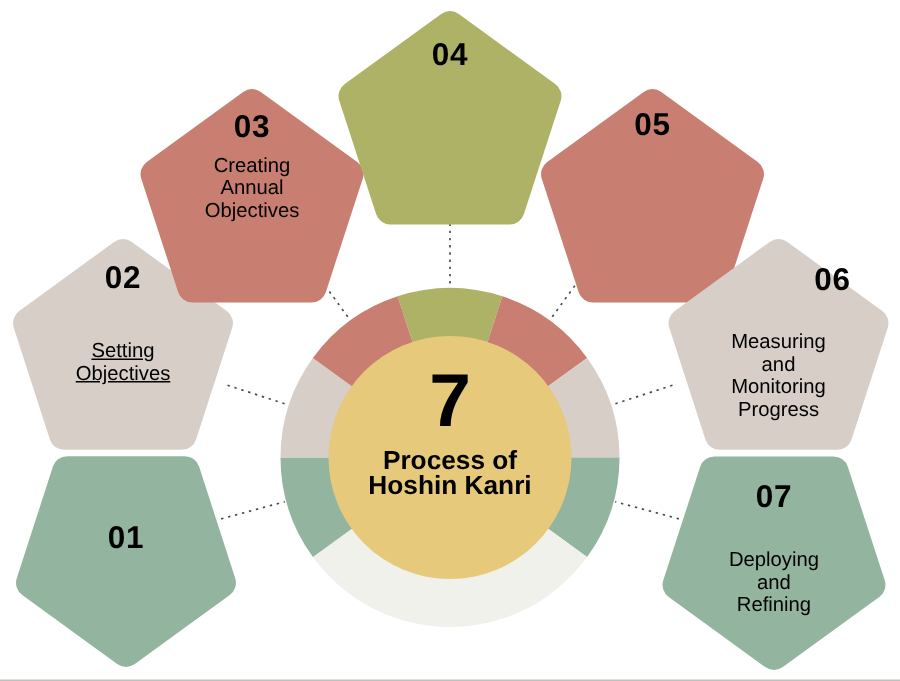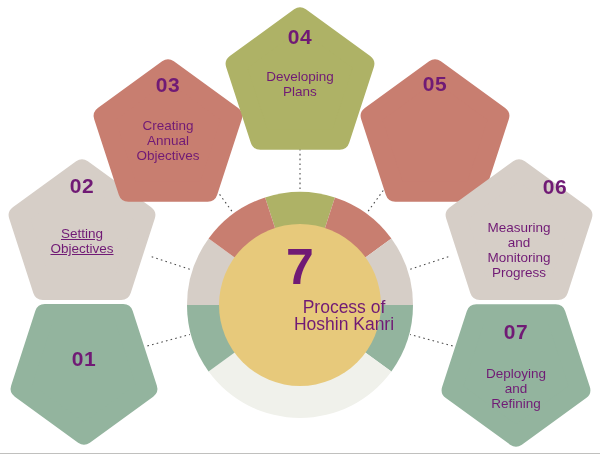--- a/index.html
+++ b/index.html
@@ -10,32 +10,32 @@
     overflow:hidden;
     font-family:"Liberation Sans", sans-serif;
     border-bottom:1px solid #c0c0be;
     box-sizing:border-box;
   }
   .stage svg{position:absolute;left:0;top:0;}
   .txt{
     position:absolute;
     transform:translate(-50%,-50%);
     text-align:center;
-    color:#701a75;
+    color:#000000;
     white-space:pre-line;
     pointer-events:none;
   }
   .num{font-size:21px;font-weight:700;letter-spacing:.5px;}
   .lbl{font-size:13.5px;line-height:15px;font-weight:400;}
   .count{font-size:50px;font-weight:700;}
-  .ctitle{font-size:17.5px;font-weight:400;line-height:16.5px;margin-left:44px;}
+  .ctitle{font-size:17.5px;font-weight:700;line-height:16.5px;}
   
   .n1{left:84px;top:331px;margin-top:28px;}  .l1{left:84px;top:370px;}
   .n2{left:82px;top:186px;text-align:center;}  .l2{left:82px;top:241px;text-decoration:underline;}
-  .n3{left:168px;top:85px;}  .l3{left:168px;top:140px;}
+  .n3{left:168px;top:85px;}  .l3{left:168px;top:125px;}
   .n4{left:300px;top:37px;}  .l4{left:300px;top:84px;}
   .n5{left:435px;top:84px;}  .l5{left:435px;top:124px;}
   .n6{left:519px;top:187px;margin-left:36px;} .l6{left:519px;top:250px;}
   .n7{left:516px;top:332px;} .l7{left:516px;top:388px;}
   .cn{left:300px;top:267px;} .cl{left:300px;top:315px;}
 </style>
 </head>
 <body>
 
 <div class="stage">
@@ -81,22 +81,20 @@
   <div class="txt num n2">02</div>
   <div class="txt lbl l2">Setting
 Objectives</div>
 
   <div class="txt num n3">03</div>
   <div class="txt lbl l3">Creating
 Annual
 Objectives</div>
 
   <div class="txt num n4">04</div>
-  <div class="txt lbl l4">Developing
-Plans</div>
 
   <div class="txt num n5">05</div>
 
   <div class="txt num n6">06</div>
   <div class="txt lbl l6">Measuring
 and
 Monitoring
 Progress</div>
 
   <div class="txt num n7">07</div>

